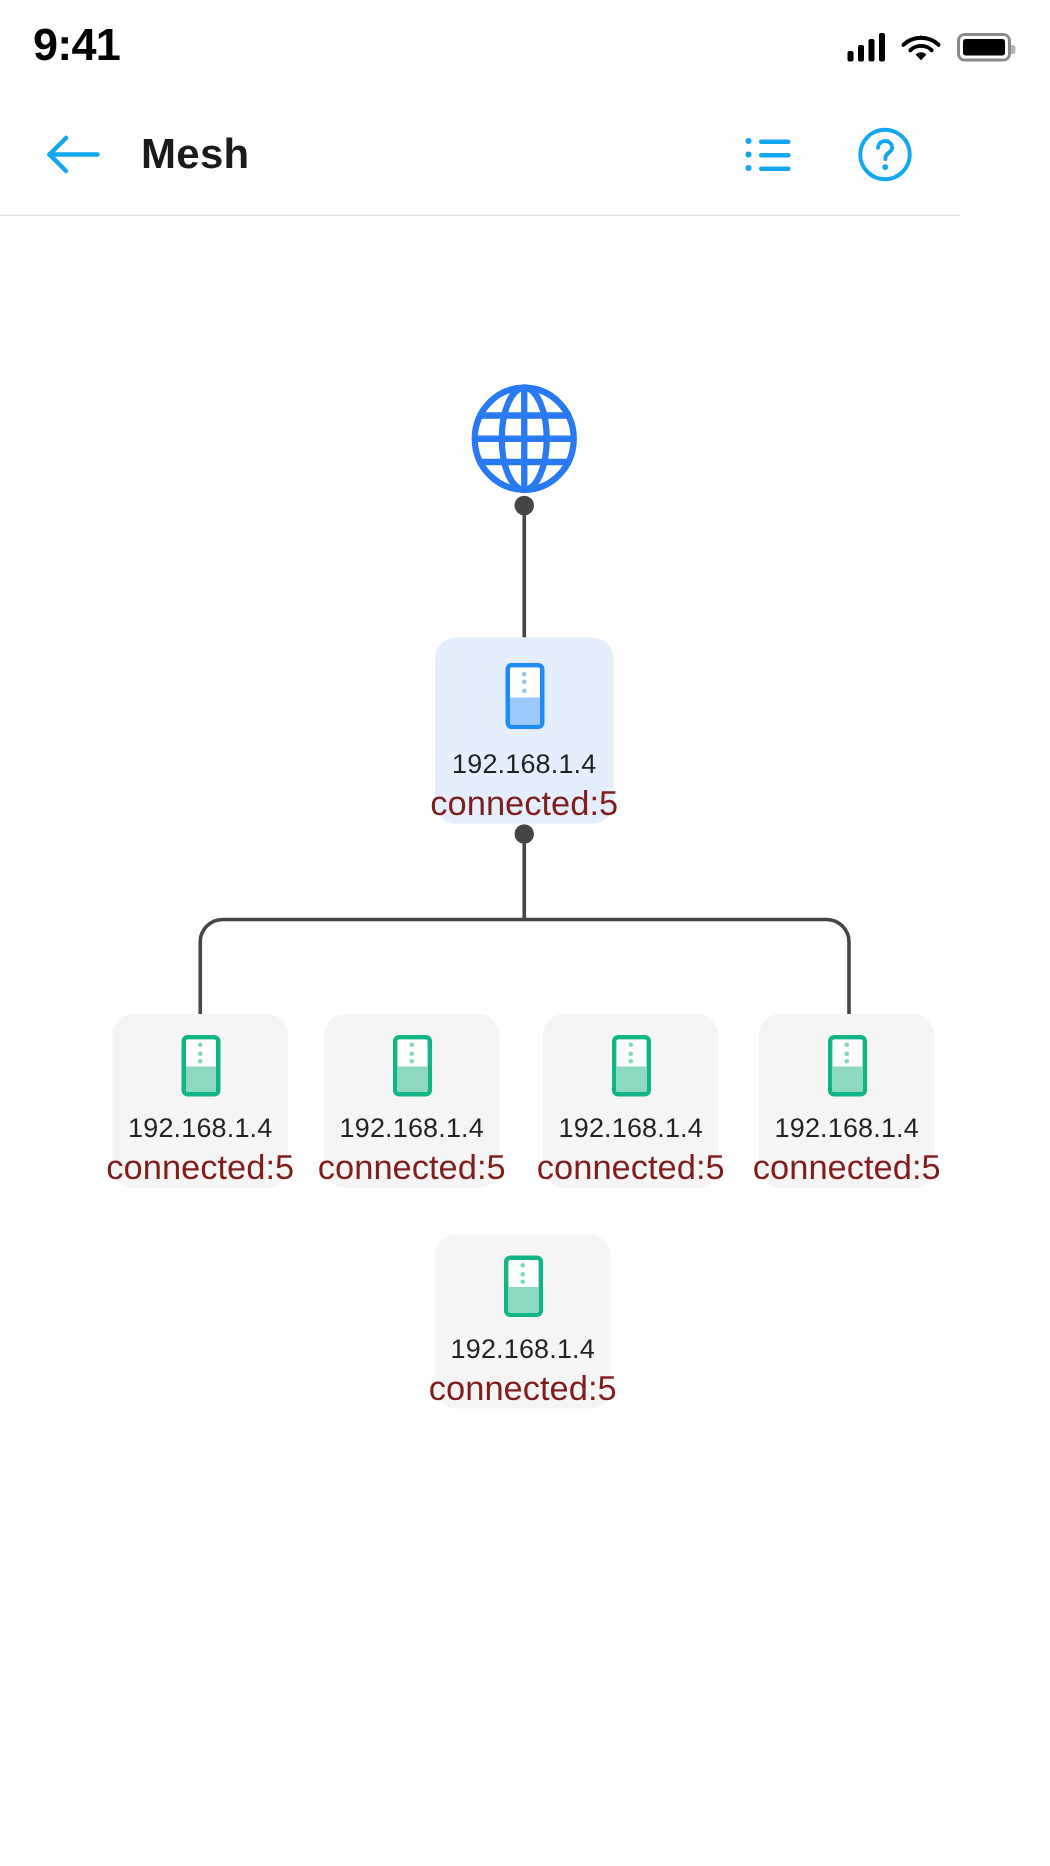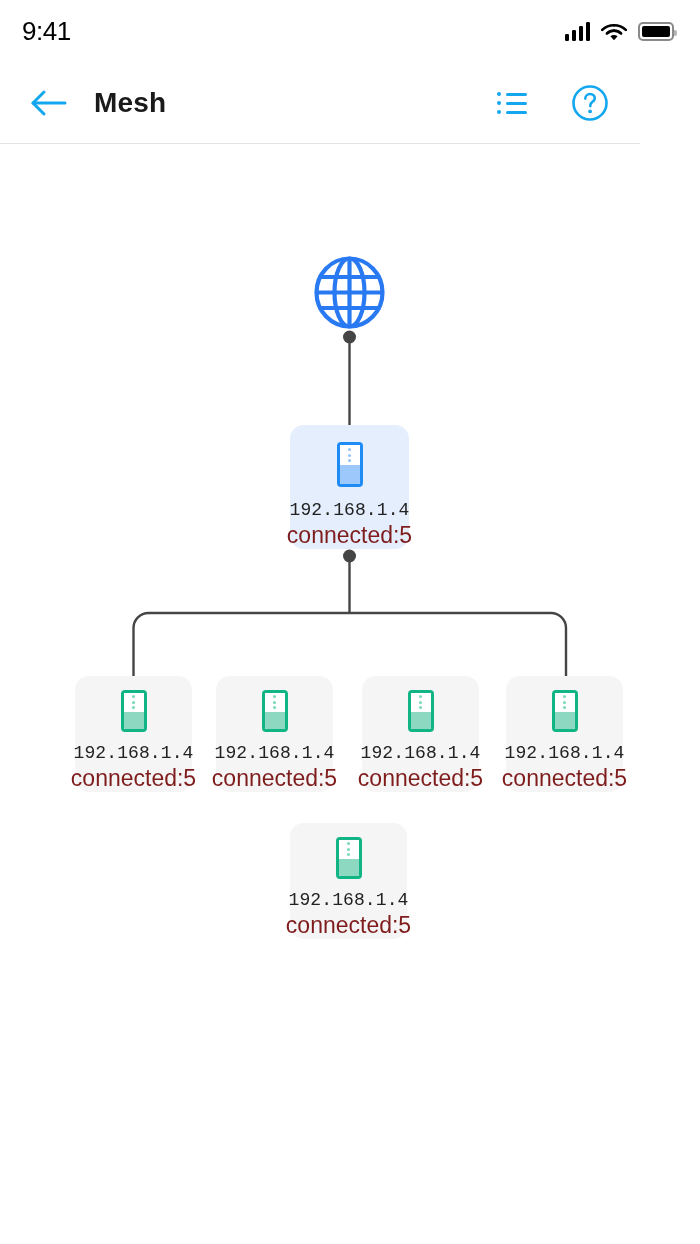--- a/index.html
+++ b/index.html
@@ -24,22 +24,22 @@
     position: absolute;
     top: 0; left: 0;
     width: 700px;
     height: 62px;
     display: flex;
     align-items: center;
     justify-content: space-between;
     padding: 0 26px 0 22px;
   }
   .status-time {
-    font-size: 26px;
-    font-weight: normal;
+    font-size: 30px;
+    font-weight: bold;
     color: #000000;
     letter-spacing: -0.5px;
   }
   .status-icons {
     display: flex;
     align-items: center;
     gap: 11px;
   }
   .sig-bars {
     display: flex;
@@ -224,21 +224,20 @@
   .device.green { border-color: #11b585; }
   .device.green .top i { background: #79d9bb; }
   .device.green .bot { background: #8cd8c1; }
 
   .node .ip {
     font-size: 18px;
     color: #222222;
     margin-top: 11px;
     letter-spacing: 0.1px;
     white-space: nowrap;
-    font-family: Liberation Mono, monospace;
   }
   .node.root .ip { margin-top: 13px; }
   .node .status {
     font-size: 23px;
     color: #7f1d1d;
     margin-top: 2px;
     white-space: nowrap;
   }
 </style>
 </head>

